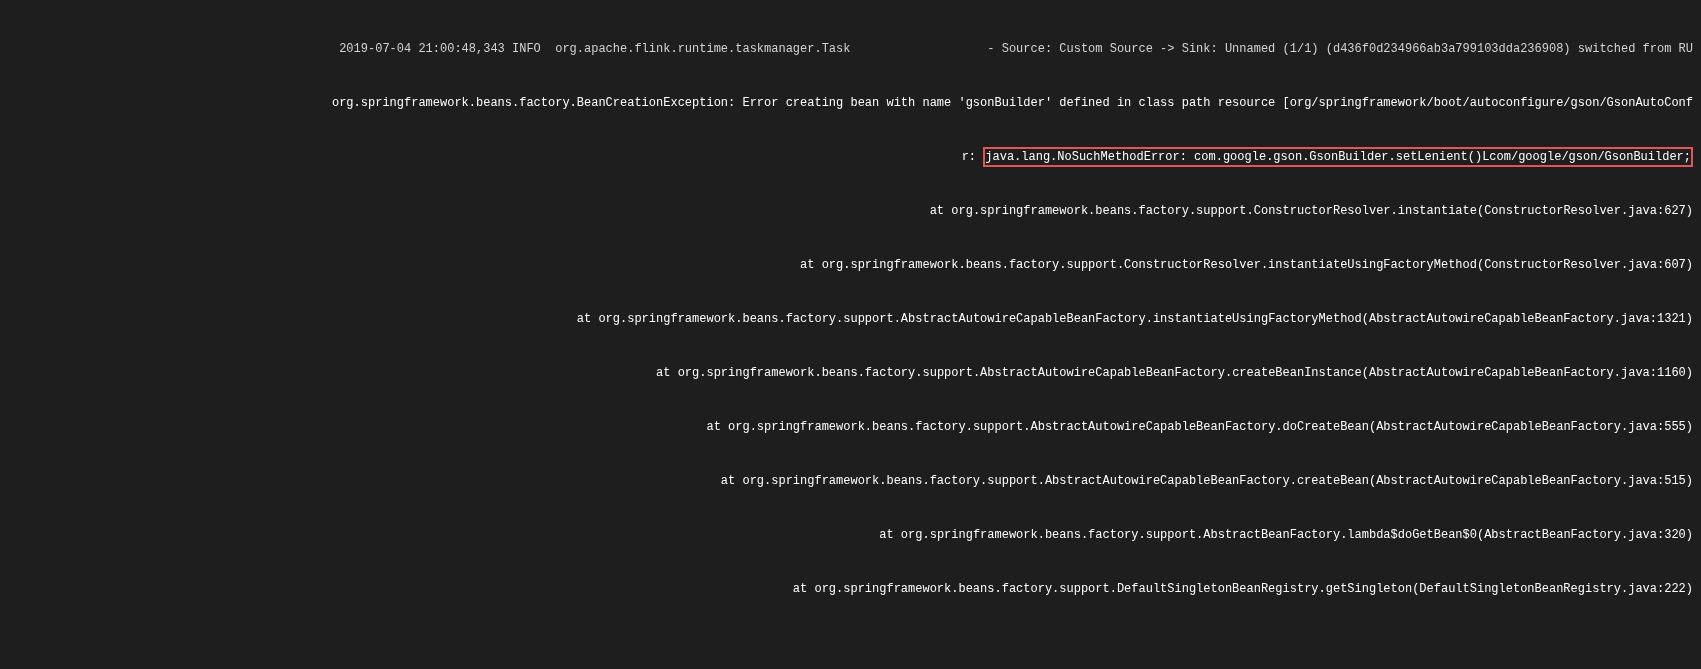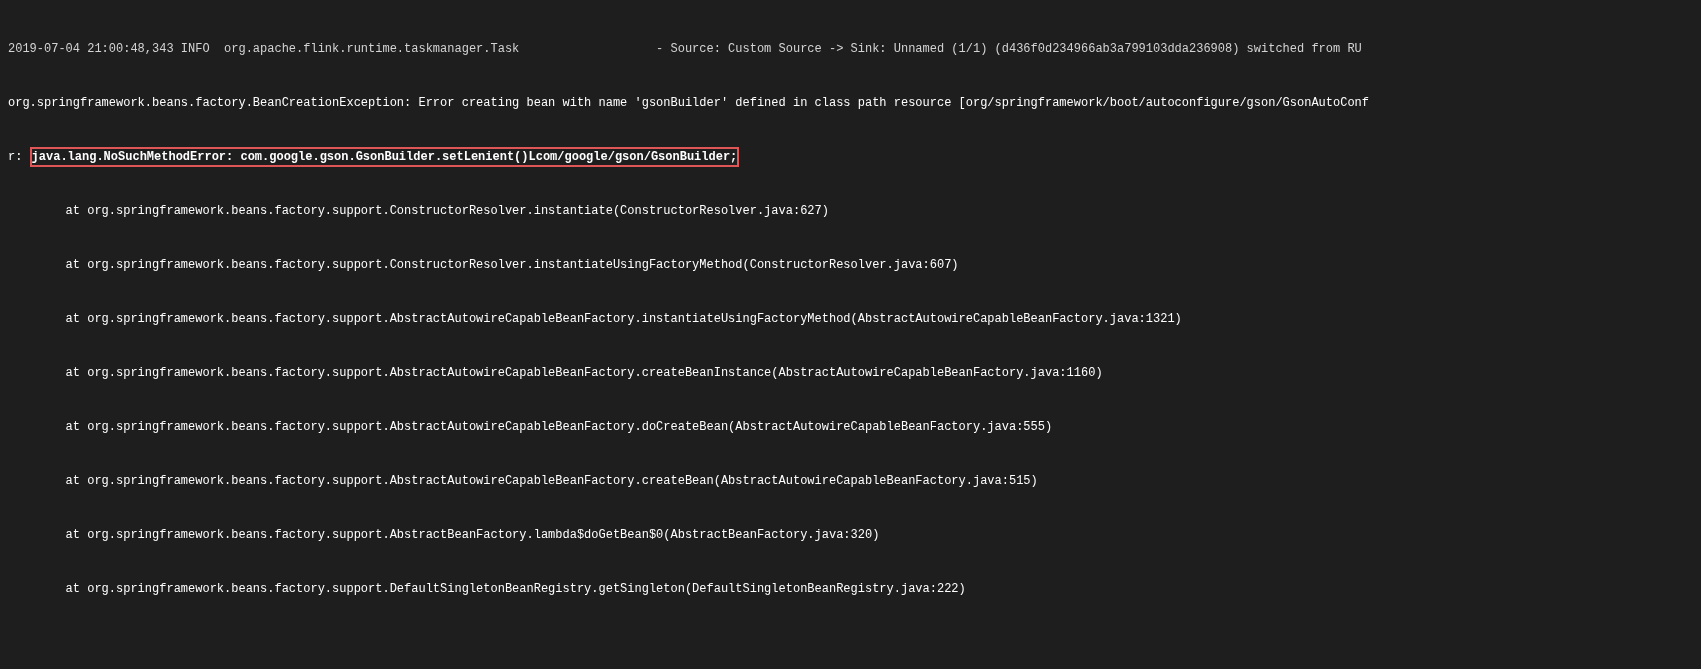--- a/index.html
+++ b/index.html
@@ -21,28 +21,28 @@
 
     .log-container {
       padding: 4px 8px;
       white-space: pre;
       overflow-x: auto;
     }
 
     .log-line {
       display: block;
       white-space: pre;
+      text-align: right;
     }
 
     .highlighted {
       background-color: transparent;
       border: 2px solid #e05555;
       display: inline;
       padding: 1px 0;
-      font-weight: bold;
     }
 
     .text-normal {
       color: #ffffff;
     }
 
     .text-info {
       color: #d4d4d4;
     }
   </style>

